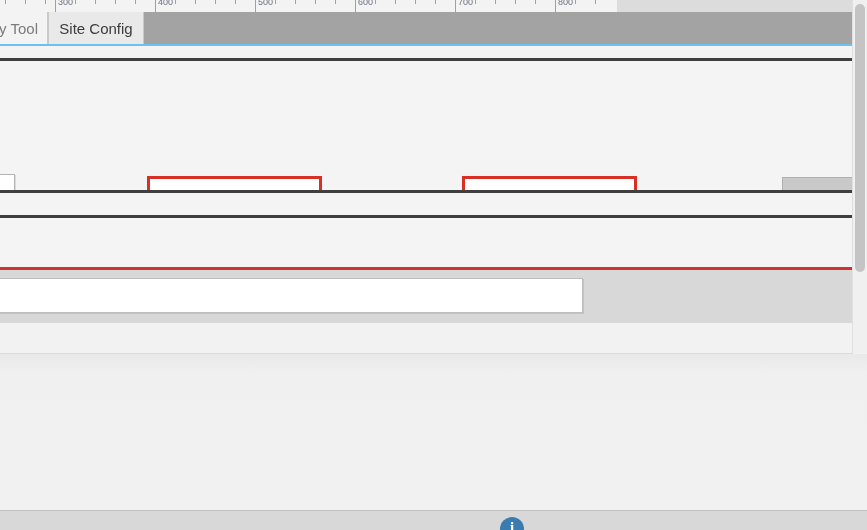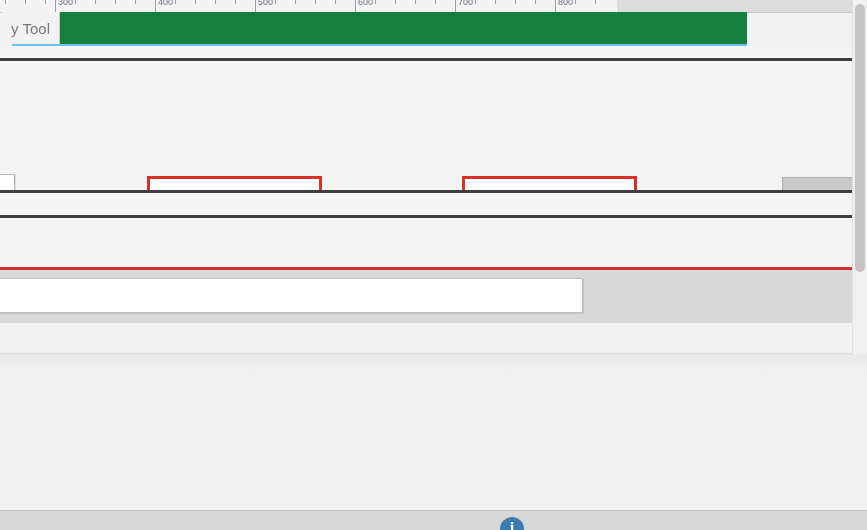--- a/index.html
+++ b/index.html
@@ -50,23 +50,23 @@
     top: -3px;
     font-size: 9px;
     color: #6b7280;
     font-family: "Liberation Sans", sans-serif;
     white-space: nowrap;
   }
 
   
   .tabbar {
     position: absolute;
-    left: 12px; top: 12px;
-    width: 735px; height: 34px;
-    background: #15803d;
+    left: 0; top: 12px;
+    width: 867px; height: 34px;
+    background: #a3a3a3;
     border-bottom: 2px solid #6ec1ef;
     box-sizing: border-box;
   }
   .tab {
     position: absolute;
     top: 0;
     height: 32px;
     box-sizing: border-box;
     display: flex;
     align-items: center;
@@ -307,20 +307,23 @@
     <div class="tick minor" style="left:575px"></div>
     <div class="tick minor" style="left:595px"></div>
   </div>
   <div class="ruler-dead"></div>
 </div>
 
 <div class="tabbar">
   <div class="tab inactive">
     <span>y Tool</span>
   </div>
+  <div class="tab active">
+    <span>Site Config</span>
+  </div>
 </div>
 
 <div class="panel-top"></div>
 <div class="sep-dark s1"></div>
 
 <div class="form-row">
 
   <div class="input-partial"></div>
 
   <div class="field-label" style="left:34px; top:127px;">AWS Prefix :</div>

